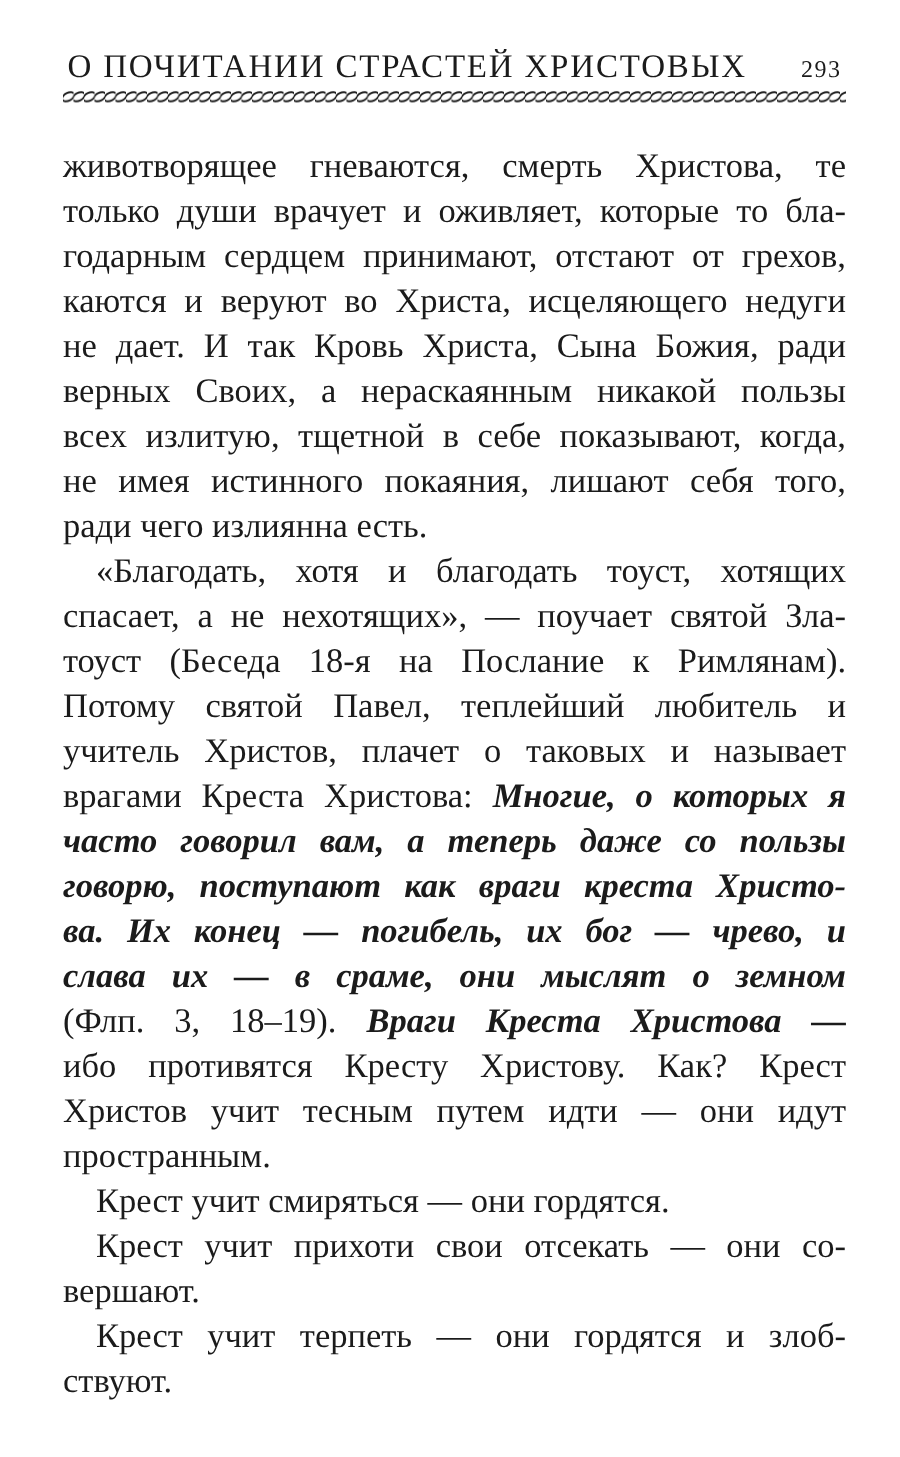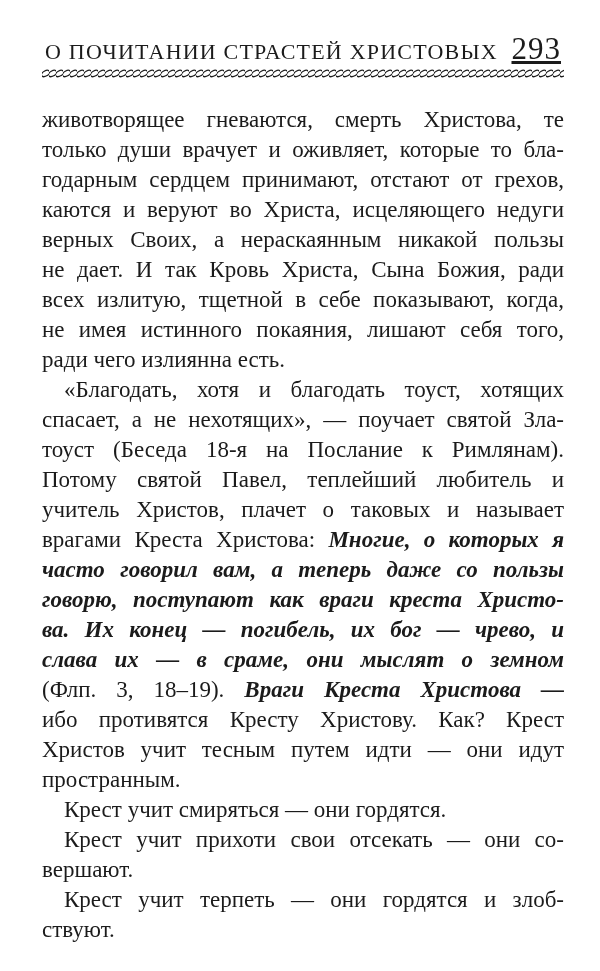--- a/index.html
+++ b/index.html
@@ -24,24 +24,23 @@
     align-items: baseline;
     padding: 7px 3px 0 3px;
   }
   .running-title {
     font-size: 22px;
     letter-spacing: 1.2px;
     white-space: nowrap;
     line-height: 1;
   }
   .page-number {
-    font-size: 31px;
+    font-size: 16px;
     letter-spacing: 1px;
     line-height: 1;
-    text-decoration: underline;
   }
   .rope-divider {
     margin-top: 5px;
     height: 9px;
     line-height: 0;
   }
   .rope-divider svg { display: block; }
   .page-body {
     margin-top: 27px;
   }
@@ -84,22 +83,22 @@
     </svg>
   </div>
 
   <div class="page-body">
 
   <div class="para">
         <div class="line"><span>животворящее гневаются, смерть Христова, те</span></div>
         <div class="line"><span>только души врачует и оживляет, которые то бла-</span></div>
         <div class="line"><span>годарным сердцем принимают, отстают от грехов,</span></div>
         <div class="line"><span>каются и веруют во Христа, исцеляющего недуги</span></div>
+        <div class="line"><span>не дает. И так Кровь Христа, Сына Божия, ради</span></div>
         <div class="line"><span>верных Своих, а нераскаянным никакой пользы</span></div>
-        <div class="line"><span>не дает. И так Кровь Христа, Сына Божия, ради</span></div>
         <div class="line"><span>всех излитую, тщетной в себе показывают, когда,</span></div>
         <div class="line"><span>не имея истинного покаяния, лишают себя того,</span></div>
         <div class="line last"><span>ради чего излиянна есть.</span></div>
       </div>
       <div class="para indent">
         <div class="line"><span>«Благодать, хотя и благодать тоуст, хотящих</span></div>
         <div class="line"><span>спасает, а не нехотящих», — поучает святой Зла-</span></div>
         <div class="line"><span>тоуст (Беседа 18-я на Послание к Римлянам).</span></div>
         <div class="line"><span>Потому святой Павел, теплейший любитель и</span></div>
         <div class="line"><span>учитель Христов, плачет о таковых и называет</span></div>

